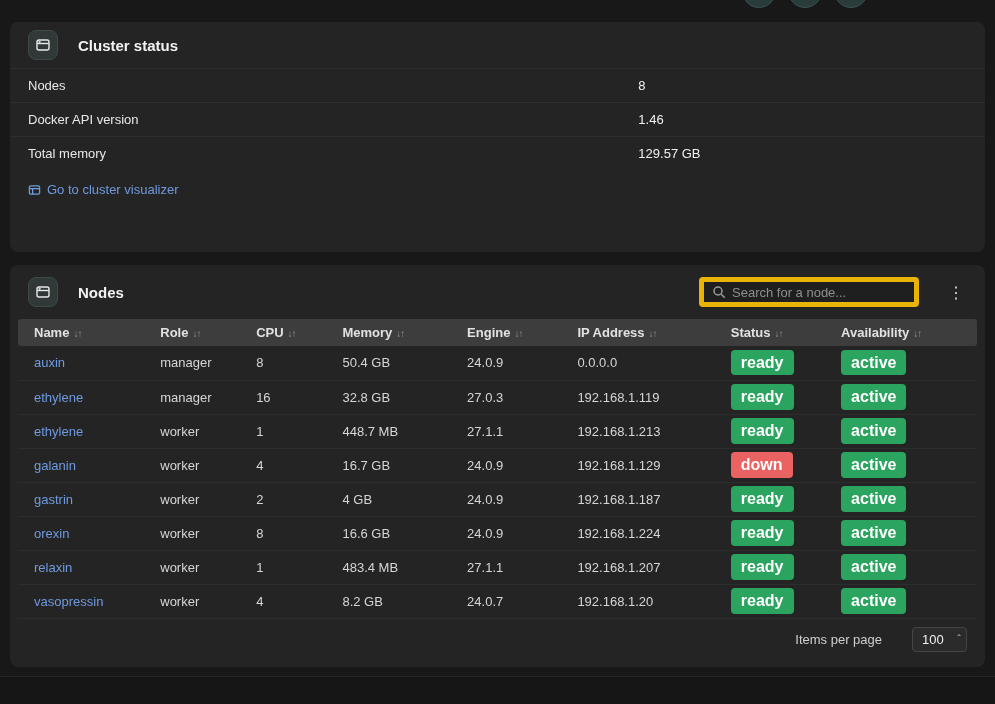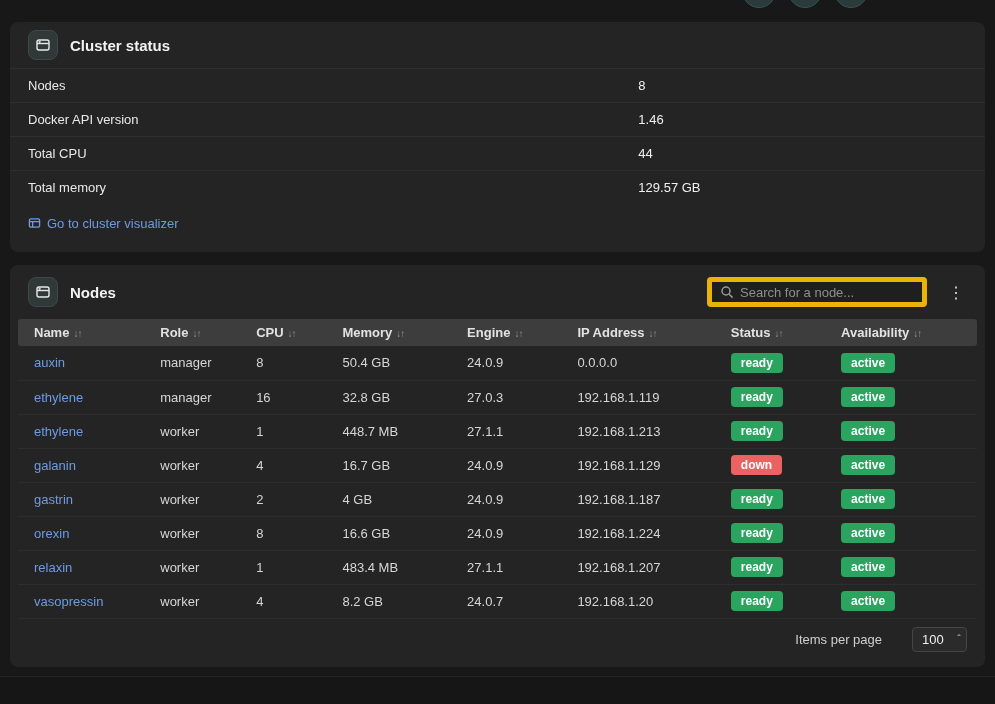--- a/index.html
+++ b/index.html
@@ -8,32 +8,32 @@
   .page { position:relative; width:995px; height:704px; background:#181818; overflow:hidden; margin:0 auto; }
 
   
   .topbar-icons { position:absolute; top:-26px; left:742px; display:flex; gap:12px; }
   .topbar-icons .circle { width:34px; height:34px; border-radius:50%; background:#2a3b3b; border:1px solid #3a5252; }
 
   .panel { position:absolute; left:10px; width:975px; background:#242424; border-radius:8px; }
   #cluster-panel { top:22px; height:230px; }
   #nodes-panel { top:265px; height:402px; }
 
-  .panel-header { display:flex; align-items:center; gap:12px; padding:10px 18px; height:46px; }
+  .panel-header { display:flex; align-items:center; gap:20px; padding:10px 18px; height:46px; }
   #nodes-panel .panel-header { height:54px; }
   .panel-icon { width:30px; height:30px; border-radius:8px; background:#313838; border:1px solid #3e4a4a;
                 display:flex; align-items:center; justify-content:center; flex:0 0 auto; }
   .panel-title { font-size:15px; font-weight:700; color:#f2f2f2; }
 
   
   .kv-row { display:flex; align-items:center; height:34px; border-top:1px solid #2e2e2e; padding:0 18px; font-size:13px; }
   .kv-label { flex:0 0 65%; color:#e8e8e8; }
   .kv-value { flex:1; color:#f0f0f0; }
 
-  .visualizer-link { display:inline-flex; align-items:center; gap:6px; margin:12px 18px; font-size:13px;
+  .visualizer-link { display:inline-flex; align-items:flex-end; gap:6px; margin:12px 18px; font-size:13px;
                      color:#6f9be0; text-decoration:none; cursor:pointer; }
 
   
   .search-box { margin-left:auto; width:220px; height:30px; background:#1f1f1f; border:5px solid #eab308;
                 border-radius:4px; display:flex; align-items:center; padding:0 8px; gap:6px; }
   .search-box input { flex:1; background:transparent; border:none; outline:none; color:#ddd; font-size:13px;
                       font-family:"Liberation Sans", sans-serif; min-width:0; }
   .search-box input::placeholder { color:#8f8f8f; }
   .kebab { width:22px; text-align:center; font-size:16px; color:#dcdcdc; cursor:pointer; user-select:none; margin-left:6px; }
 
@@ -49,21 +49,21 @@
   tbody td:first-child { padding-left:16px; }
   th:nth-child(1), td:nth-child(1) { width:14%; }
   th:nth-child(2), td:nth-child(2) { width:10%;margin-left:20px; }
   th:nth-child(3), td:nth-child(3) { width:9%; }
   th:nth-child(4), td:nth-child(4) { width:13%; }
   th:nth-child(5), td:nth-child(5) { width:11.5%; }
   th:nth-child(6), td:nth-child(6) { width:16%; }
   th:nth-child(7), td:nth-child(7) { width:11.5%; }
   th:nth-child(8), td:nth-child(8) { width:15%; }
   .node-link { color:#6f9be0; text-decoration:none; cursor:pointer; }
-  .badge { display:inline-block; font-size:12px; font-weight:700; color:#fff; padding:3px 10px; border-radius:4px; line-height:1.2; }
+  .badge { display:inline-block; font-size:16px; font-weight:700; color:#fff; padding:3px 10px; border-radius:4px; line-height:1.2; }
   .badge-green { background:#2aa45e; }
   .badge-red { background:#ea6262; }
 
   
   .table-footer { display:flex; align-items:center; justify-content:flex-end; gap:10px; height:42px;
                   padding:0 18px; font-size:13px; color:#cfcfcf; }
   .select-wrap { position:relative; display:inline-block;padding-left:20px; }
   .select-wrap select { appearance:none; -webkit-appearance:none; background:#2b2b2b; color:#efefef;
                         border:1px solid #454545; border-radius:4px; padding:4px 22px 4px 9px; font-size:13px;
                         font-family:"Liberation Sans", sans-serif; cursor:pointer; }
@@ -96,24 +96,20 @@
     </div>
 
     <div>
         <div class="kv-row">
           <div class="kv-label">Nodes</div>
           <div class="kv-value">8</div>
         </div>
         <div class="kv-row">
           <div class="kv-label">Docker API version</div>
           <div class="kv-value">1.46</div>
-        </div>
-        <div class="kv-row">
-          <div class="kv-label">Total CPU</div>
-          <div class="kv-value">44</div>
         </div>
         <div class="kv-row">
           <div class="kv-label">Total memory</div>
           <div class="kv-value">129.57 GB</div>
         </div>
       </div>
 
     <a class="visualizer-link">
       <span style="display:inline-flex;">
         <svg width="13" height="13" viewBox="0 0 14 14" fill="none" stroke="#6f9be0" stroke-width="1.4">

